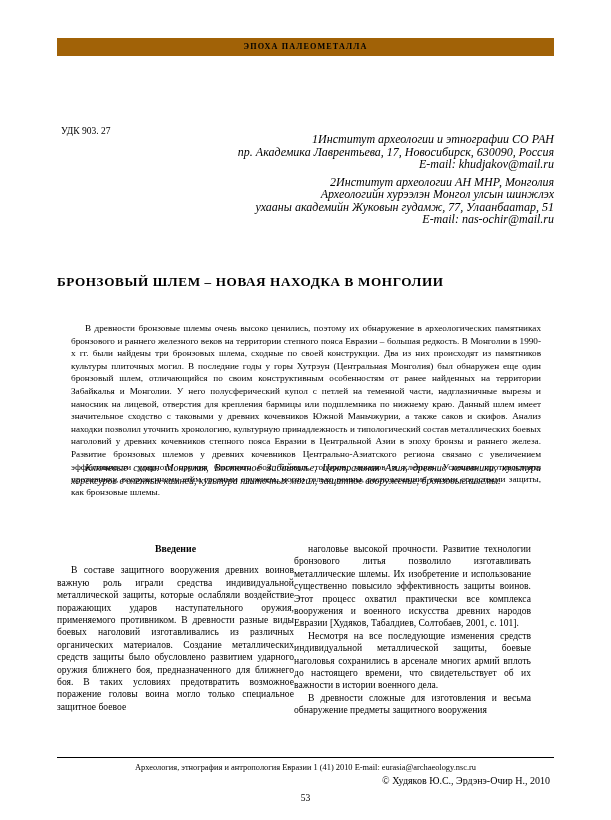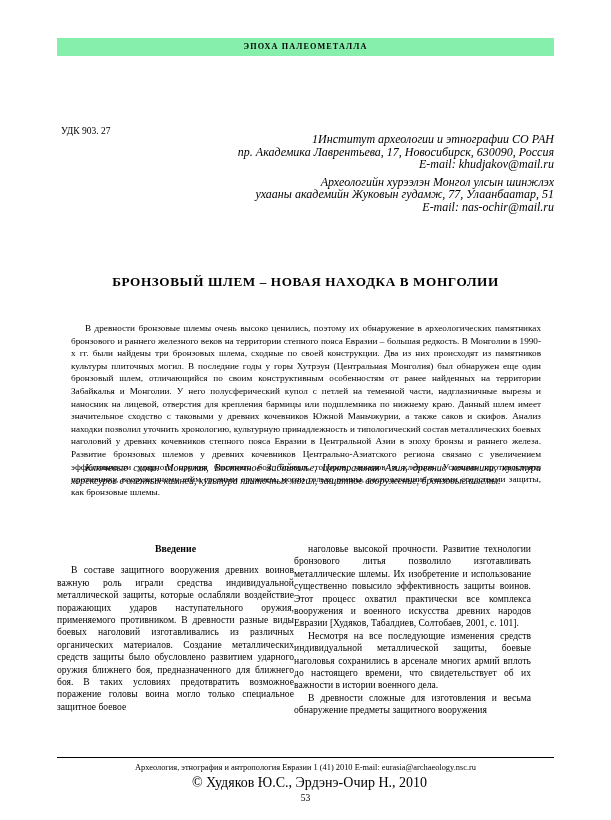--- a/index.html
+++ b/index.html
@@ -22,21 +22,21 @@
     box-sizing: border-box;
   }
 
   
   .head-band {
     position: absolute;
     left: 57px;
     top: 38px;
     width: 497px;
     height: 18px;
-    background: #86efac;
+    background: #a16207;
   }
   .head-band-text {
     position: absolute;
     left: 0;
     top: 0;
     width: 497px;
     height: 18px;
     line-height: 18px;
     text-align: center;
     font-size: 8.2px;
@@ -79,21 +79,20 @@
   .affil-gap {
     height: 5px;
   }
 
   
   .title {
     position: absolute;
     left: 57px;
     top: 274px;
     width: 497px;
-    text-align: center;
     font-size: 13.2px;
     font-weight: bold;
     letter-spacing: 0.6px;
   }
 
   
   .abstract {
     position: absolute;
     left: 71px;
     top: 322px;
@@ -158,25 +157,25 @@
   .footer-line1 {
     position: absolute;
     left: 57px;
     top: 763px;
     width: 497px;
     text-align: center;
     font-size: 8.4px;
   }
   .footer-line2 {
     position: absolute;
-    left: 61px;
+    left: 53px;
     top: 775px;
     width: 497px;
-    text-align: center;
-    font-size: 14px;
+    text-align: right;
+    font-size: 10px;
   }
   .page-number {
     position: absolute;
     left: 57px;
     top: 792px;
     width: 497px;
     text-align: center;
     font-size: 9.6px;
   }
 </style>
@@ -189,20 +188,21 @@
     <div class="head-band-text">ЭПОХА ПАЛЕОМЕТАЛЛА</div>
   </div>
 
   <div class="udc">УДК 903. 27</div>
 
   <div class="authors">
     <div class="affil">1Институт археологии и этнографии СО РАН</div>
     <div class="affil">пр. Академика Лаврентьева, 17, Новосибирск, 630090, Россия</div>
     <div class="affil email">E-mail: khudjakov@mail.ru</div>
     <div class="affil-gap"></div>
+    <div class="affil">2Институт археологии АН МНР, Монголия</div>
     <div class="affil">Археологийн хурээлэн Монгол улсын шинжлэх</div>
     <div class="affil">ухааны академийн Жуковын гудамж, 77, Улаанбаатар, 51</div>
     <div class="affil email">E-mail: nas-ochir@mail.ru</div>
   </div>
 
   <div class="title">БРОНЗОВЫЙ ШЛЕМ – НОВАЯ НАХОДКА В МОНГОЛИИ</div>
 
   <div class="abstract">В древности бронзовые шлемы очень высоко ценились, поэтому их обнаружение в археологических памятниках бронзового и раннего железного веков на территории степного пояса Евразии – большая редкость. В Монголии в 1990-х гг. были найдены три бронзовых шлема, сходные по своей конструкции. Два из них происходят из памятников культуры плиточных могил. В последние годы у горы Хутрэун (Центральная Монголия) был обнаружен еще один бронзовый шлем, отличающийся по своим конструктивным особенностям от ранее найденных на территории Забайкалья и Монголии. У него полусферический купол с петлей на теменной части, надглазничные вырезы и наносник на лицевой, отверстия для крепления бармицы или подшлемника по нижнему краю. Данный шлем имеет значительное сходство с таковыми у древних кочевников Южной Маньчжурии, а также саков и скифов. Анализ находки позволил уточнить хронологию, культурную принадлежность и типологический состав металлических боевых наголовий у древних кочевников степного пояса Евразии в Центральной Азии в эпоху бронзы и раннего железа. Развитие бронзовых шлемов у древних кочевников Центрально-Азиатского региона связано с увеличением эффективности ударного оружия ближнего боя: боевых топоров, чеканов и клевцов. Успешно противостоять противнику, вооруженному этим грозным оружием, могли только воины, располагавшие такими средствами защиты, как бронзовые шлемы.</div>
 
   <div class="keywords">Ключевые слова: Монголия, Восточное Забайкалье, Центральная Азия, древние кочевники, культура хорексуров в оленных камней, культура плиточных могил, защитное вооружение, бронзовые шлемы.</div>

